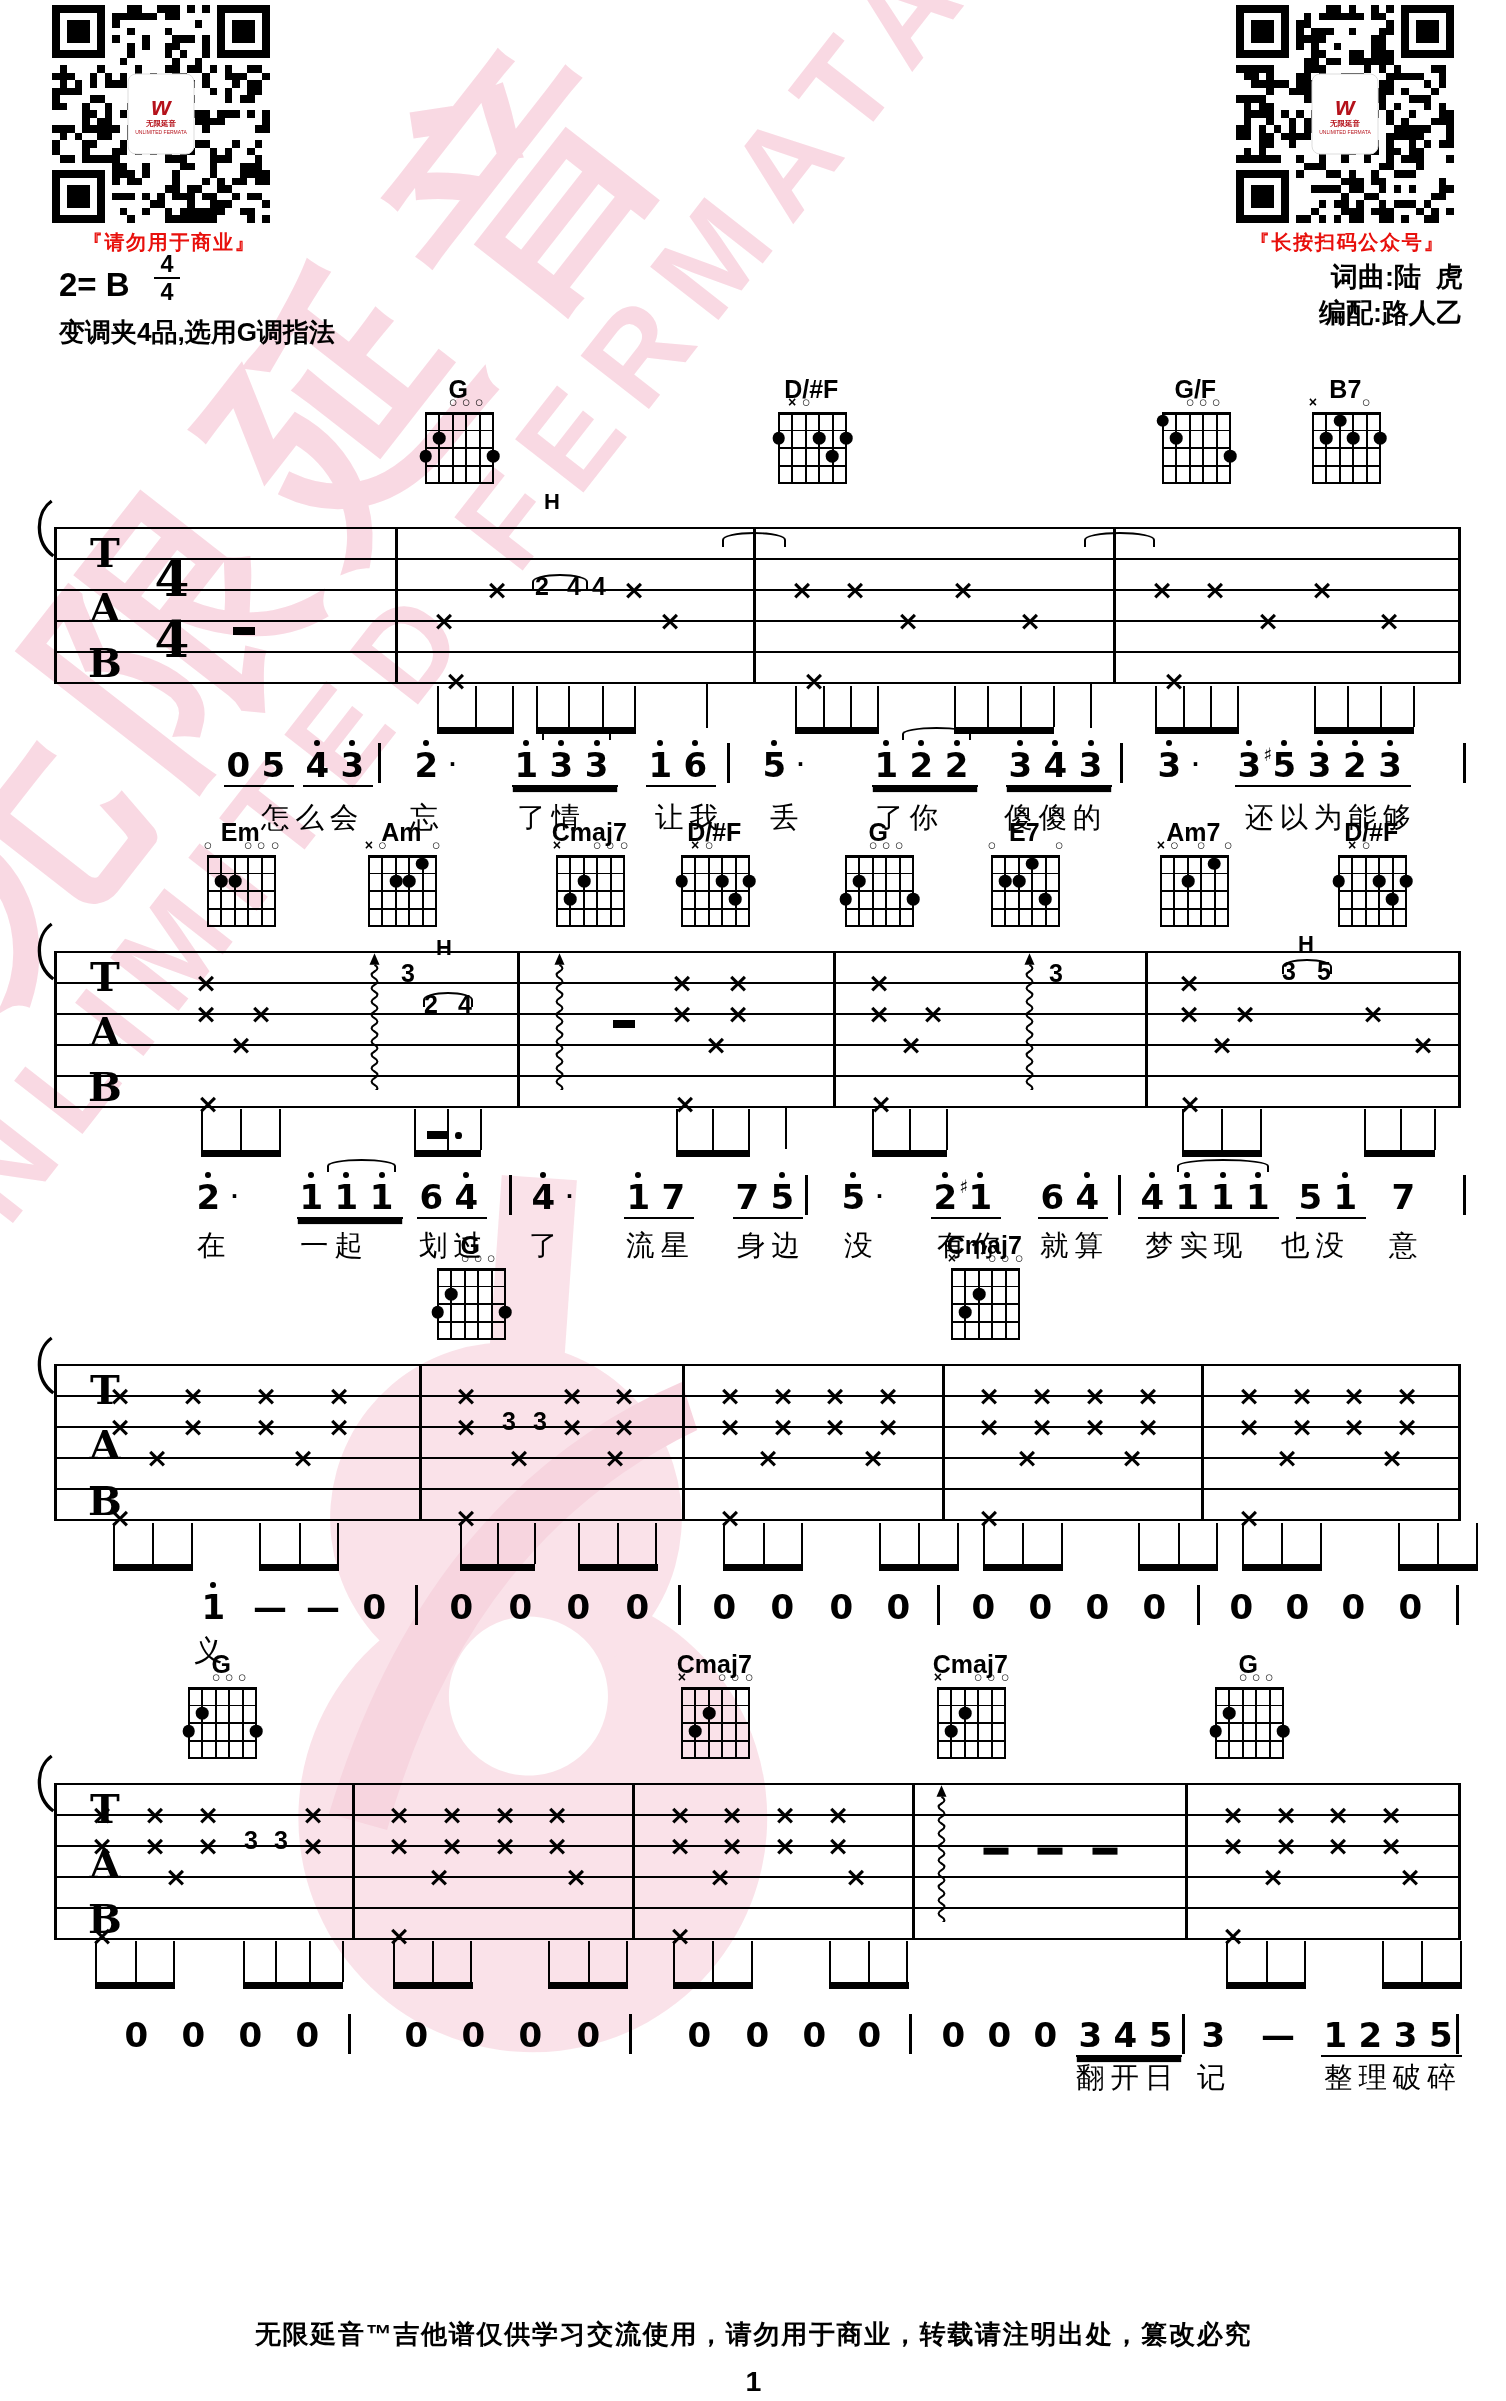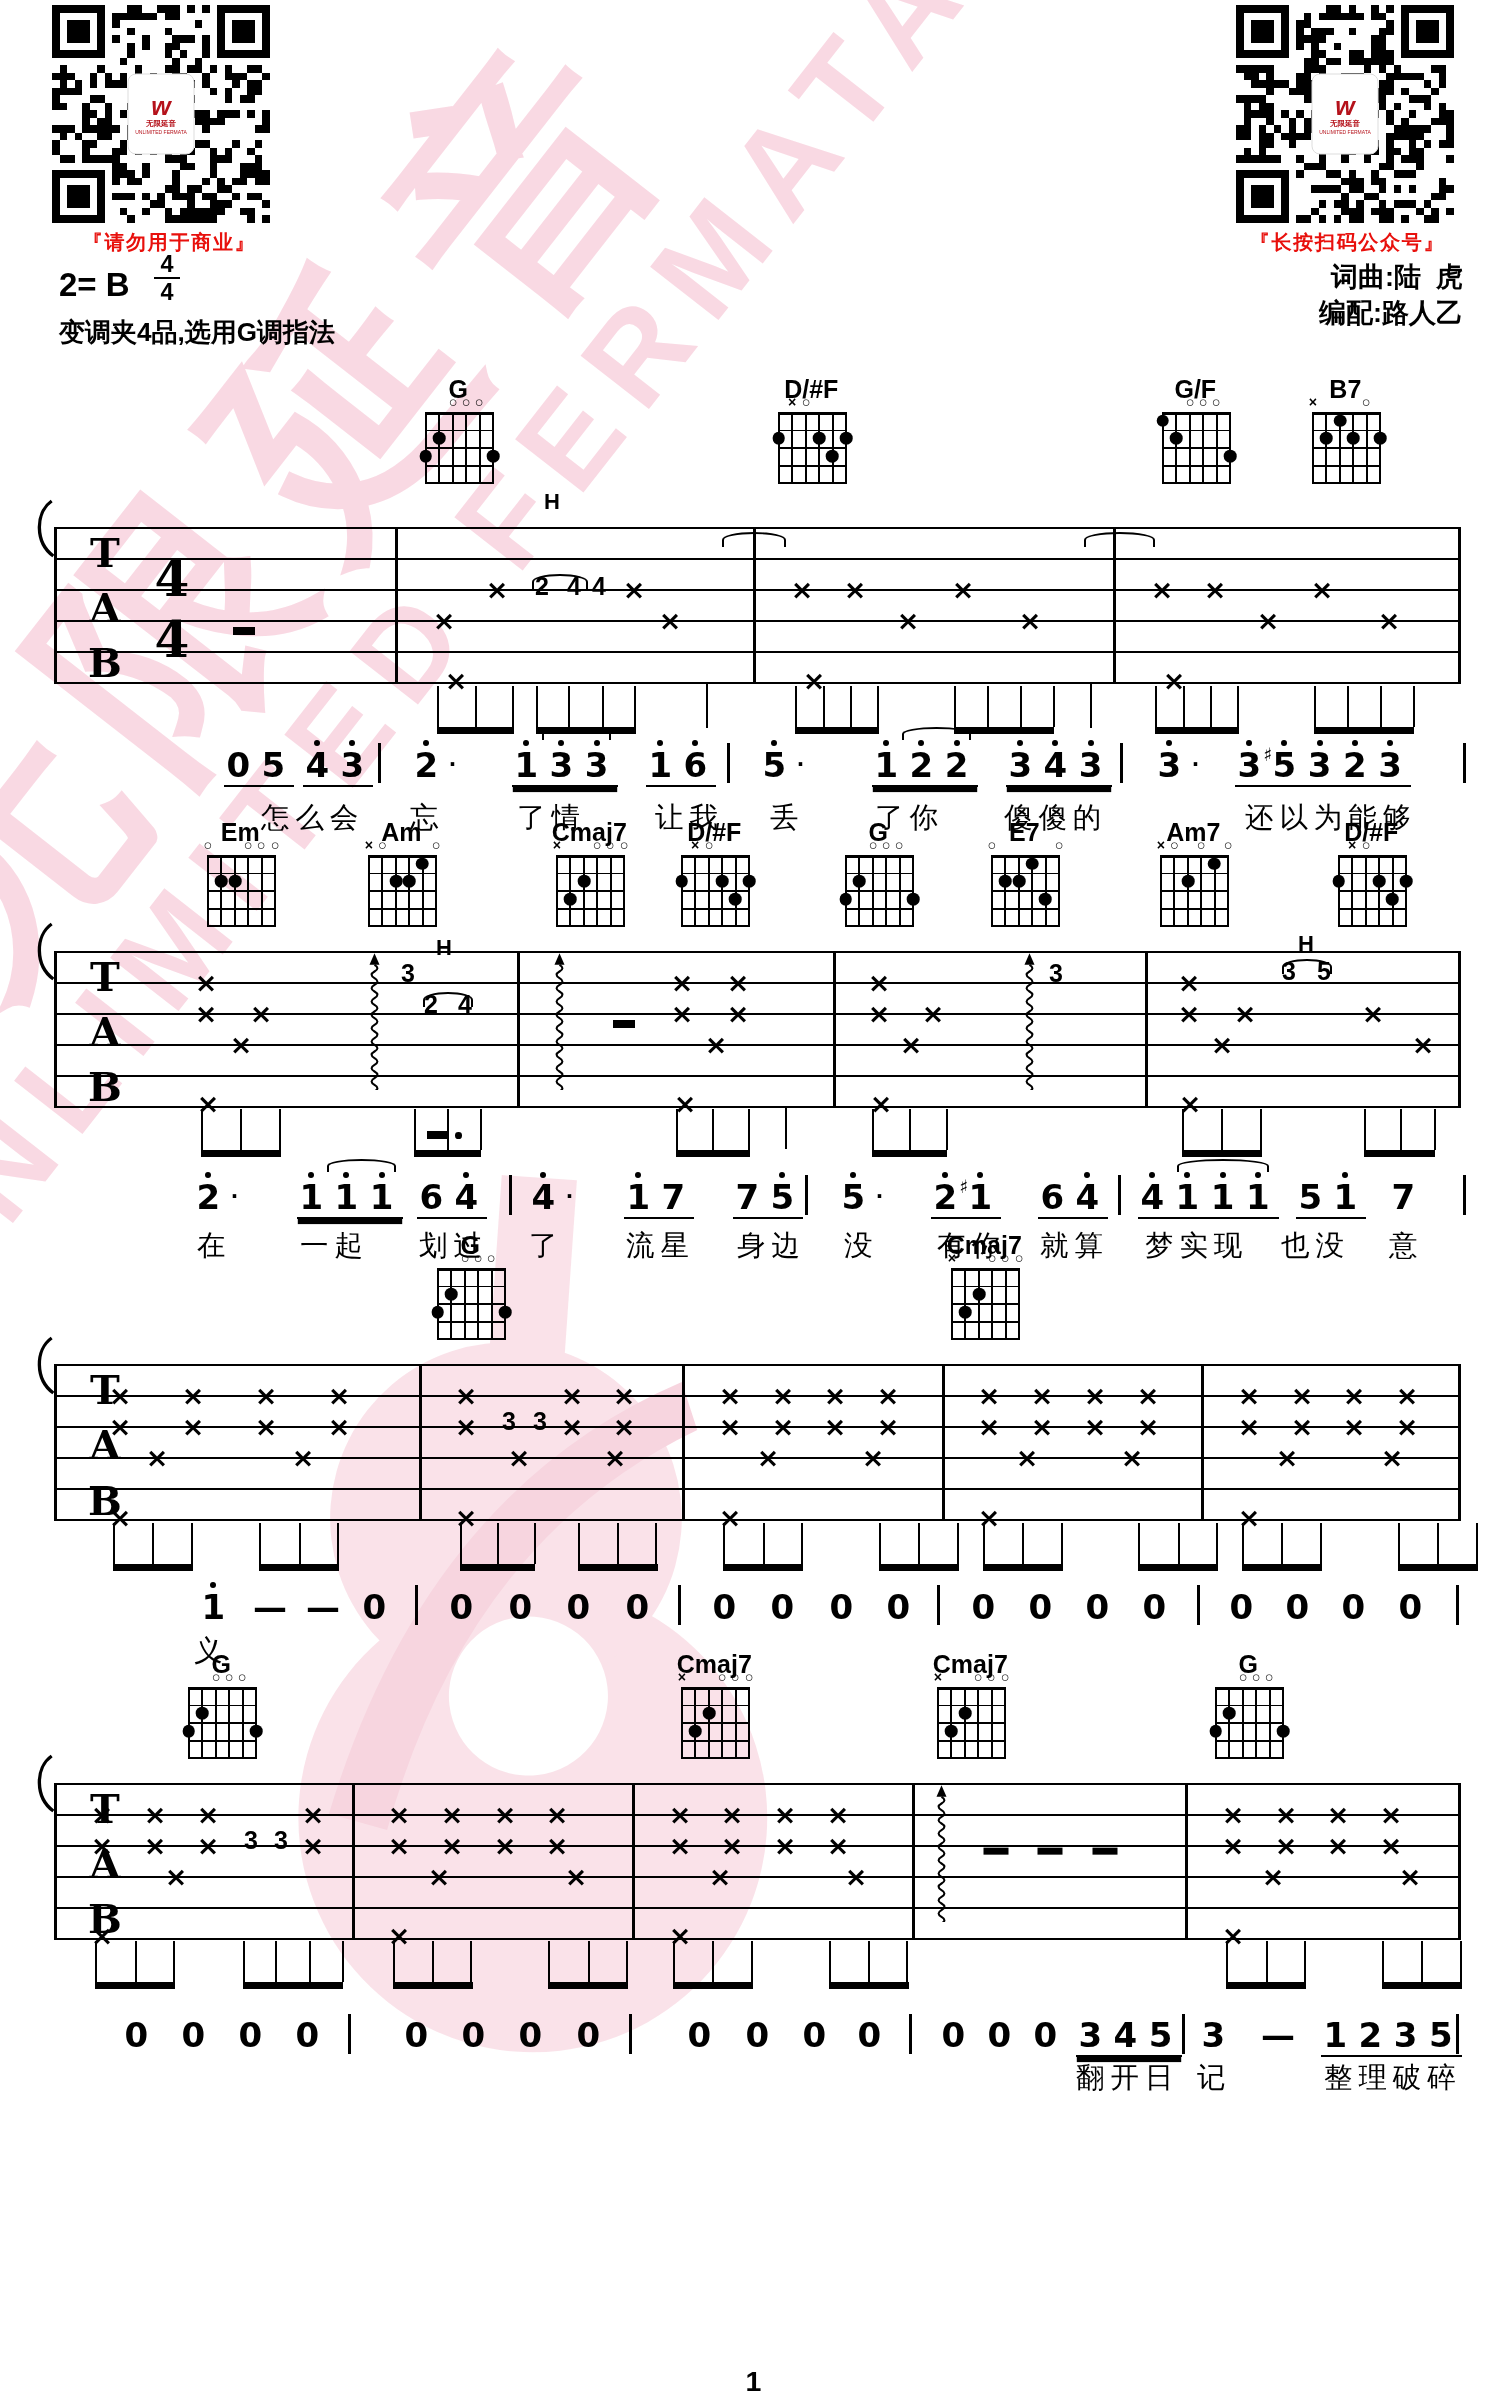--- a/index.html
+++ b/index.html
@@ -2848,15 +2848,16 @@
         <div class="tok"><div class="od"></div><b>2</b></div>
         <div class="tok"><div class="od"></div><b>3</b></div>
         <div class="tok"><div class="od"></div><b>5</b></div>
       </div>
       <div class="jbar" style="left: 1456px; top: 2014px;"></div>
       <div class="lyr" style="left: 1076px; top: 2059px;">翻开日</div>
       <div class="lyr" style="left: 1197px; top: 2059px;">记</div>
       <div class="lyr" style="left: 1324px; top: 2059px;">整理破碎</div>
     </div>
 
+  <div class="abs footer" style="left:0;top:2317px;">无限延音™吉他谱仅供学习交流使用，请勿用于商业，转载请注明出处，篡改必究</div>
   <div class="abs pagenum" style="left:0;top:2365px;">1</div>
 </div>
 
 
 </body></html>

